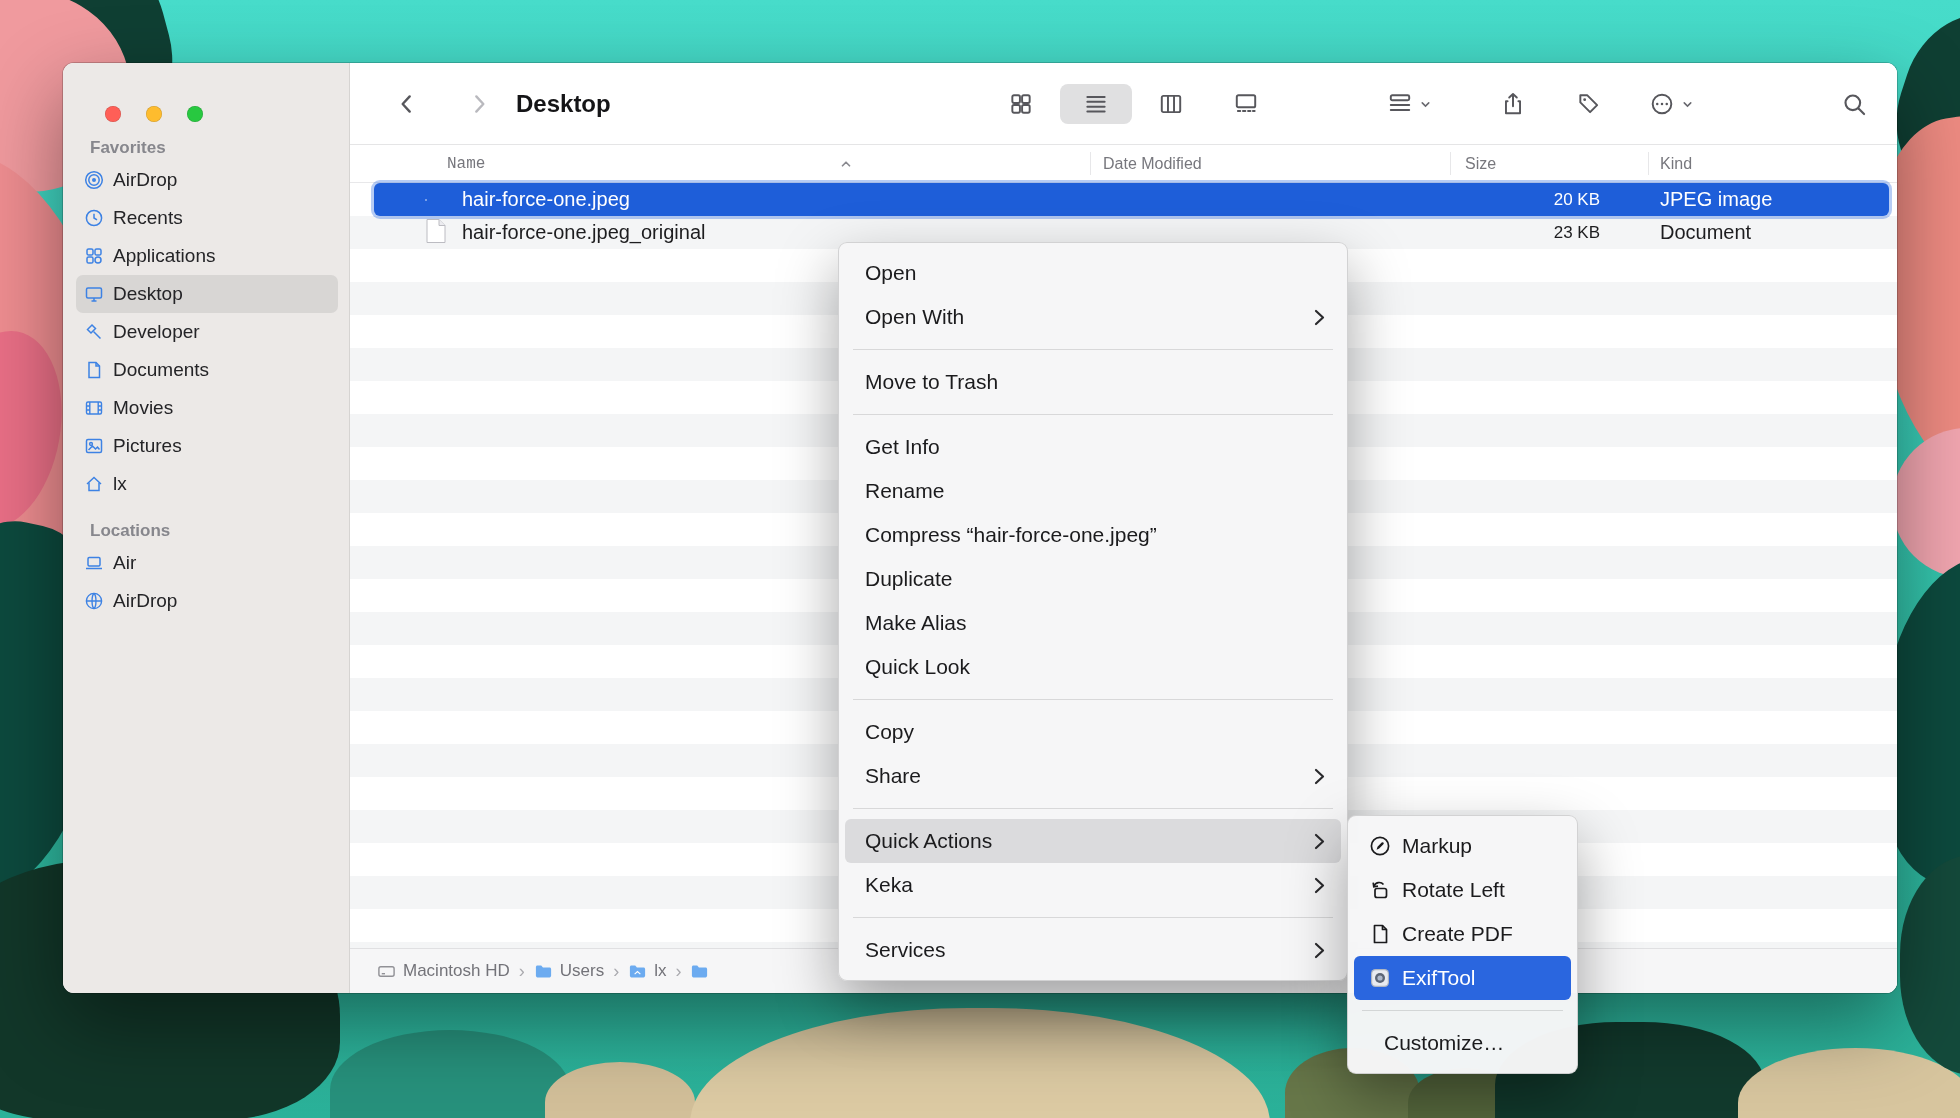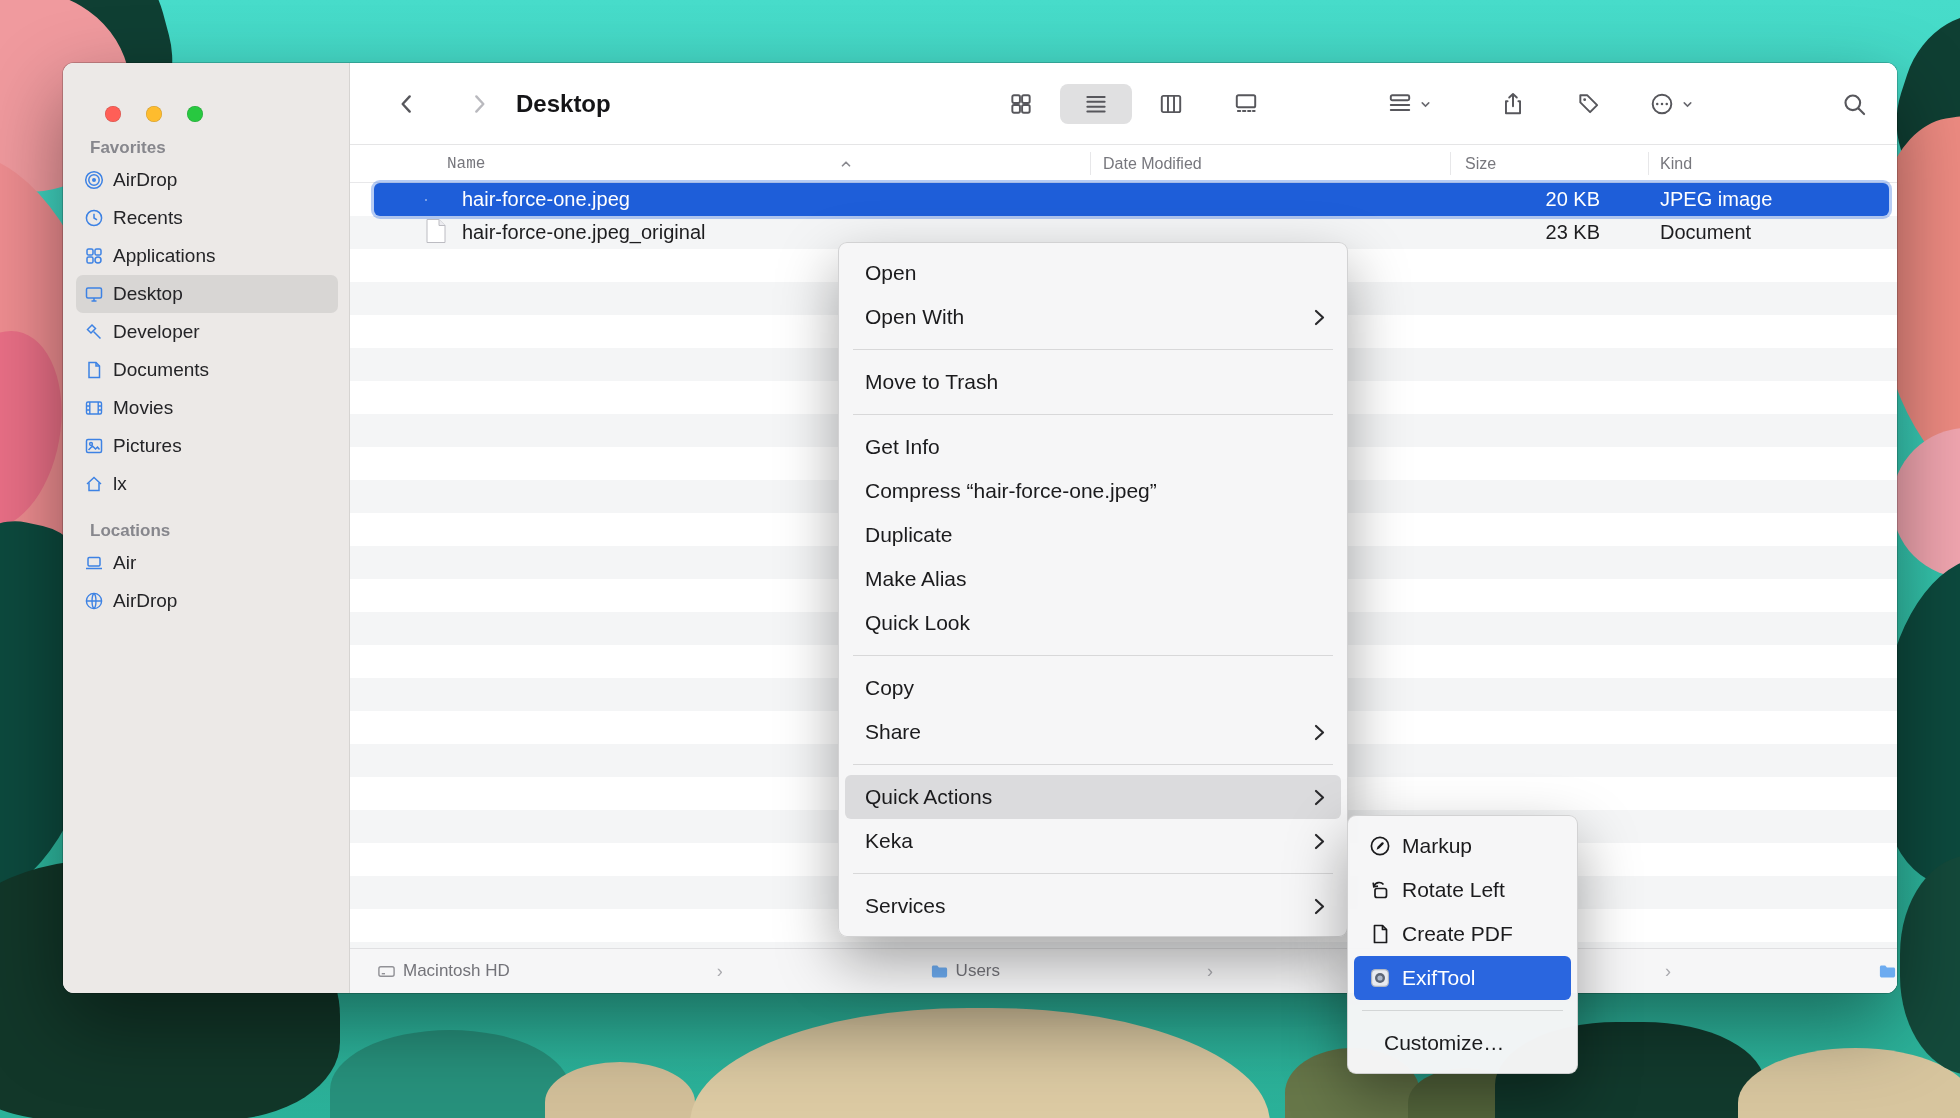--- a/index.html
+++ b/index.html
@@ -50,26 +50,26 @@
 
   
   .rows{position:absolute;top:120px;left:0;right:0;height:765px;
         background:repeating-linear-gradient(to bottom,#ffffff 0 33px,#f4f5f6 33px 66px);}
   .row{position:absolute;height:33px;left:24px;right:8px;}
   .row.selrow{background:var(--selection-blue,#1e5ed9);border-radius:6px;box-shadow:0 0 0 3px rgba(32,97,221,.32);color:#fff;}
   .row.plain{color:#1d1d1f;}
   .fic{position:absolute;left:52px;top:50%;transform:translateY(-50%);}
   .thumb{width:26px;height:20px;border-radius:3px;background:linear-gradient(140deg,#7d6b5c,#3a312b 55%,#17120f);box-shadow:0 0 0 1px rgba(255,255,255,.4);}
   .fname{position:absolute;left:88px;top:0;height:33px;line-height:33px;font-size:20px;white-space:nowrap;text-align:center;}
-  .fsize{position:absolute;right:289px;top:0;height:23px;line-height:33px;font-size:20px;}
+  .fsize{position:absolute;right:289px;top:0;height:23px;line-height:33px;font-size:17px;}
   .fkind{position:absolute;left:1286px;top:0;height:33px;line-height:33px;font-size:20px;white-space:nowrap;}
 
   
   .pathbar{position:absolute;left:0;right:0;bottom:0;height:45px;background:#f6f6f7;border-top:1px solid #e0e0e2;
-           display:flex;align-items:center;padding-left:27px;gap:9px;font-size:17px;color:#737379;justify-content:space-between;}
+           display:flex;align-items:center;padding-left:27px;gap:9px;font-size:17px;color:#737379;}
   .crumb{display:flex;align-items:center;gap:7px;white-space:nowrap;}
   .cic{display:flex;align-items:center;}
   .crumb-sep{color:#aaaaaf;font-size:18px;}
 
   
   .menu{position:absolute;background:rgba(246,246,247,.98);border:1px solid rgba(0,0,0,.15);border-radius:9px;
         box-shadow:0 24px 60px rgba(0,0,0,.35);padding:8px 0;}
   .cmenu{left:838px;top:242px;width:510px;z-index:40;}
   .smenu{left:1347px;top:815px;width:231px;z-index:45;}
   .mi{height:44px;margin:0 6px;padding:0 16px 0 20px;border-radius:6px;display:flex;align-items:center;font-size:21px;color:#1b1b1d;cursor:default;}
@@ -400,20 +400,23 @@
     </div>
   <div class="msep"></div>
   <div class="mi">
       <span class="lbl">Move to Trash</span>
     </div>
   <div class="msep"></div>
   <div class="mi">
       <span class="lbl">Get Info</span>
     </div>
   <div class="mi">
+      <span class="lbl">Rename</span>
+    </div>
+  <div class="mi">
       <span class="lbl">Compress “hair-force-one.jpeg”</span>
     </div>
   <div class="mi">
       <span class="lbl">Duplicate</span>
     </div>
   <div class="mi">
       <span class="lbl">Make Alias</span>
     </div>
   <div class="mi">
       <span class="lbl">Quick Look</span>

